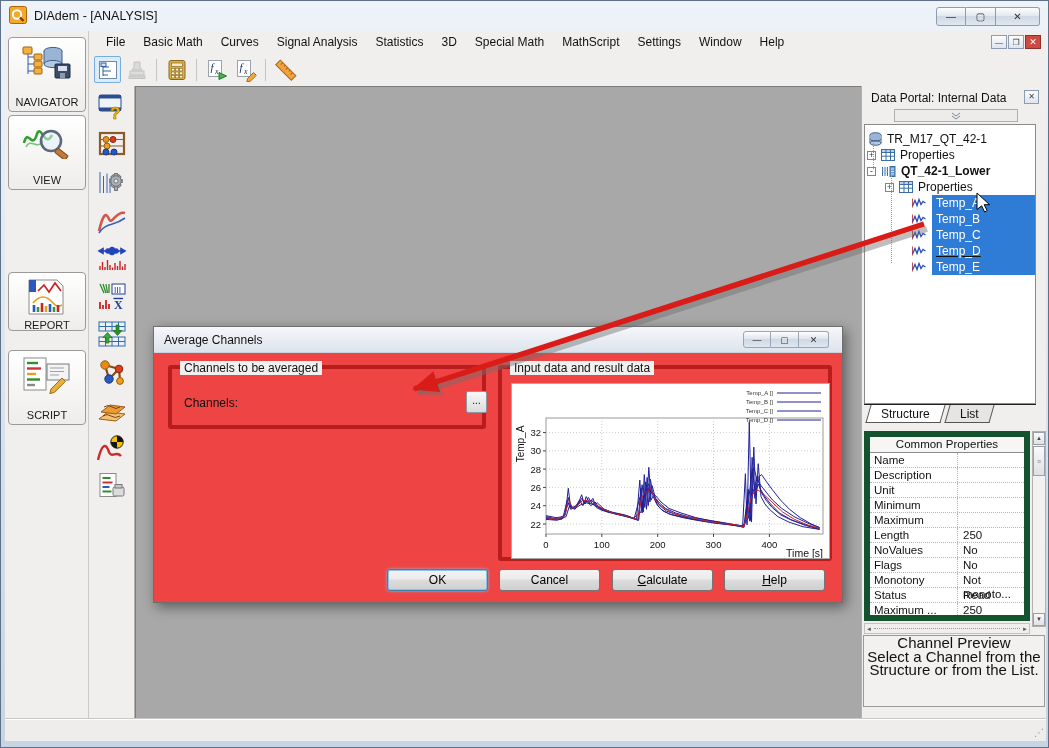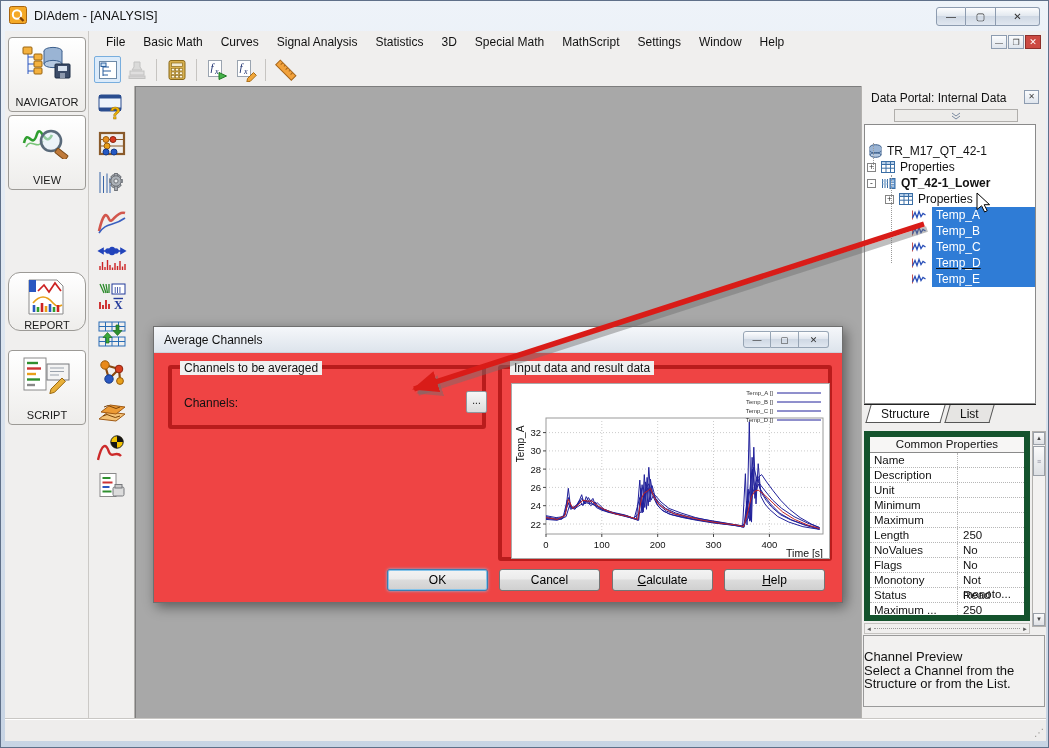--- a/index.html
+++ b/index.html
@@ -32,21 +32,21 @@
 
 .funcbar{position:absolute;left:84px;top:55px;width:46px;height:632px;background:#f0efee;border-right:1px solid #b3b1ae;display:flex;flex-direction:column;align-items:center;padding-top:3px;gap:5px}
 .fbtn{width:36px;height:33px;display:flex;align-items:center;justify-content:center;border-radius:2px}
 
 .mdi{position:absolute;left:130px;top:55px;width:726px;height:632px;background:#a8a8a8;border-top:1px solid #7d7d7d;border-left:1px solid #7d7d7d}
 
 .portal{position:absolute;left:856px;top:55px;width:185px;height:632px;background:#f0efee;border-left:1px solid #b3b1ae}
 .phead{position:absolute;left:9px;top:5px;font-size:12px}
 .pclose{position:absolute;right:7px;top:4px;width:15px;height:14px;border:1px solid #8d9cb0;background:linear-gradient(#fbfcfd,#dfe5ed);font-size:8px;line-height:12px;text-align:center;color:#444}
 .chevband{position:absolute;left:32px;width:124px;top:23px;height:13px;border:1px solid #b0aeab;background:#edecea;display:flex;align-items:center;justify-content:center}
-.tree{position:absolute;left:2px;top:38px;width:172px;height:280px;background:#fff;border:1px solid #8a8a8a;padding-top:18px;overflow:hidden}
+.tree{position:absolute;left:2px;top:38px;width:172px;height:280px;background:#fff;border:1px solid #8a8a8a;padding-top:6px;overflow:hidden}
 .trow{height:16px;display:flex;align-items:center;white-space:nowrap}
 .exp{width:9px;height:9px;border:1px solid #848484;background:#fff;font-size:8.5px;line-height:7px;text-align:center;color:#333;margin-right:5px;flex:none}
 .ticon{margin-right:5px;display:inline-flex;flex:none}
 .tlabel.sel{background:#2f7cd6;color:#fff;padding:1px 4px;width:104px}
 .tlabel.b{font-weight:bold}
 .guide{position:absolute;border-left:1px dotted #9a9a9a;width:0}
 .ptabs{position:absolute;left:2px;top:318px;width:172px;height:19px;display:flex;align-items:stretch;border-top:1px solid #222;background:#f0efee}
 .ptab{padding:2px 12px;border:1px solid #555;border-top:none;transform:skewX(-16deg);margin-left:4px;background:#e6e5e3;font-size:12px}
 .ptab.active{background:#fff}
 .ptab span{display:inline-block;transform:skewX(16deg)}
@@ -54,21 +54,21 @@
 .pheadrow{height:16px;border-bottom:1px solid #8a8a8a;text-align:center;background:#f7f6f5;font-size:11.5px;line-height:15px}
 .prow{height:15px;display:flex;border-bottom:1px dotted #b7b7b7;font-size:11.5px;line-height:14px}
 .pkey{width:88px;padding-left:4px;border-right:1px dotted #b7b7b7;flex:none}
 .pval{padding-left:5px;flex:1}
 .vscroll{position:absolute;left:170px;top:345px;width:14px;height:196px;background:#f3f2f1;border:1px solid #b3b1ae;display:flex;flex-direction:column;align-items:center}
 .sbtn{width:12px;height:13px;border:1px solid #9aa0a8;background:linear-gradient(#fafafa,#dfe1e5);font-size:6px;line-height:11px;text-align:center;color:#444;flex:none}
 .sthumb{width:12px;height:30px;border:1px solid #9aa0a8;background:linear-gradient(#fafafa,#dde0e4);margin-top:1px;display:flex;align-items:center;justify-content:center;font-size:7px;color:#889}
 .sbtn.down{margin-top:auto}
 .hscroll{position:absolute;left:2px;top:537px;width:166px;height:11px;display:flex;align-items:center;justify-content:space-between;padding:0 1px;background:#f0efee;border:1px solid #c4c2bf;font-size:6px;color:#555}
 .htrack{flex:1;border-top:1px dotted #9a9a9a;margin:0 2px}
-.preview{position:absolute;left:1px;top:549px;width:182px;height:72px;background:#f2f1f0;border:1px solid #9a9a9a;padding-top:14px;font-size:13px;line-height:13.5px}
+.preview{position:absolute;left:1px;top:549px;width:182px;height:72px;background:#f2f1f0;border:1px solid #9a9a9a;text-align:center;padding-top:0;font-size:15px;line-height:13.5px}
 
 .statusbar{position:absolute;left:0;top:687px;width:1041px;height:23px;background:#eeedec;border-top:1px solid #c9c7c4;box-shadow:inset 0 1px 0 #ffffff}
 .grip{position:absolute;right:3px;bottom:3px;color:#9a9894;font-size:10px;letter-spacing:-1px}
 
 .dialog{position:absolute;left:148px;top:295px;width:690px;height:277px;background:#ef4444;border:1px solid #6f6f6f;box-shadow:3px 4px 12px rgba(0,0,0,.45);z-index:40}
 .dtitle{height:26px;background:linear-gradient(#f5f7fa,#dde4ec);border-bottom:1px solid #cbd2db;display:flex;align-items:center;padding:0 10px;font-size:12px}
 .dcaps{margin-left:auto;display:flex;margin-right:3px}
 .dcap{width:28px;height:17px;border:1px solid #97a5b5;border-left-width:0;background:linear-gradient(#fdfdfe,#e0e6ee 45%,#cfd8e4 50%,#e0e7f0);display:flex;align-items:center;justify-content:center;font-size:9px;color:#333}
 .dcap:first-child{border-left-width:1px;border-radius:3px 0 0 3px}
 .dcap.close{border-radius:0 3px 3px 0;width:30px}
@@ -123,21 +123,21 @@
               </g>
               <ellipse cx="32" cy="8" rx="9" ry="3.6" fill="#9ab4d4" stroke="#3c5f8c"></ellipse>
               <path d="M23 8 v13 h18 v-13" fill="#9ab4d4" stroke="#3c5f8c"></path>
               <ellipse cx="32" cy="21" rx="9" ry="3.6" fill="#b4c8e0" stroke="#3c5f8c"></ellipse>
               <rect x="34" y="21" width="15" height="14" rx="1" fill="#3c4c68" stroke="#1c2c44"></rect>
               <rect x="37" y="23" width="9" height="5" fill="#d8e2ee"></rect>
               <rect x="39" y="30" width="5" height="5" fill="#8c98ac"></rect>
             </svg></span>
           <span class="albl">NAVIGATOR</span>
         </div>
-        <div class="abtn" style="top: 241px; height: 59px; border-radius: 12px;">
+        <div class="abtn" style="top: 241px; height: 59px;">
           <span><svg width="52" height="38" viewBox="0 0 52 38">
               <path d="M8 2 h28 l6 6 v28 h-34 z" fill="#fff" stroke="#8a8a8a"></path>
               <rect x="8" y="2" width="7" height="12" fill="#2a57c0"></rect>
               <path d="M17 13 l6 -6 5 7 6 -9 6 8" stroke="#cc2222" stroke-width="1.7" fill="none"></path>
               <path d="M12 25 q10 -12 20 0 q4 5 9 2" stroke="#e8a01a" stroke-width="1.7" fill="none"></path>
               <g stroke-width="2.6">
                 <path d="M13 34 v-7" stroke="#2a57c0"></path>
                 <path d="M17 34 v-5" stroke="#2f9e2f"></path>
                 <path d="M21 34 v-9" stroke="#cc2222"></path>
                 <path d="M25 34 v-6" stroke="#e8a01a"></path>

